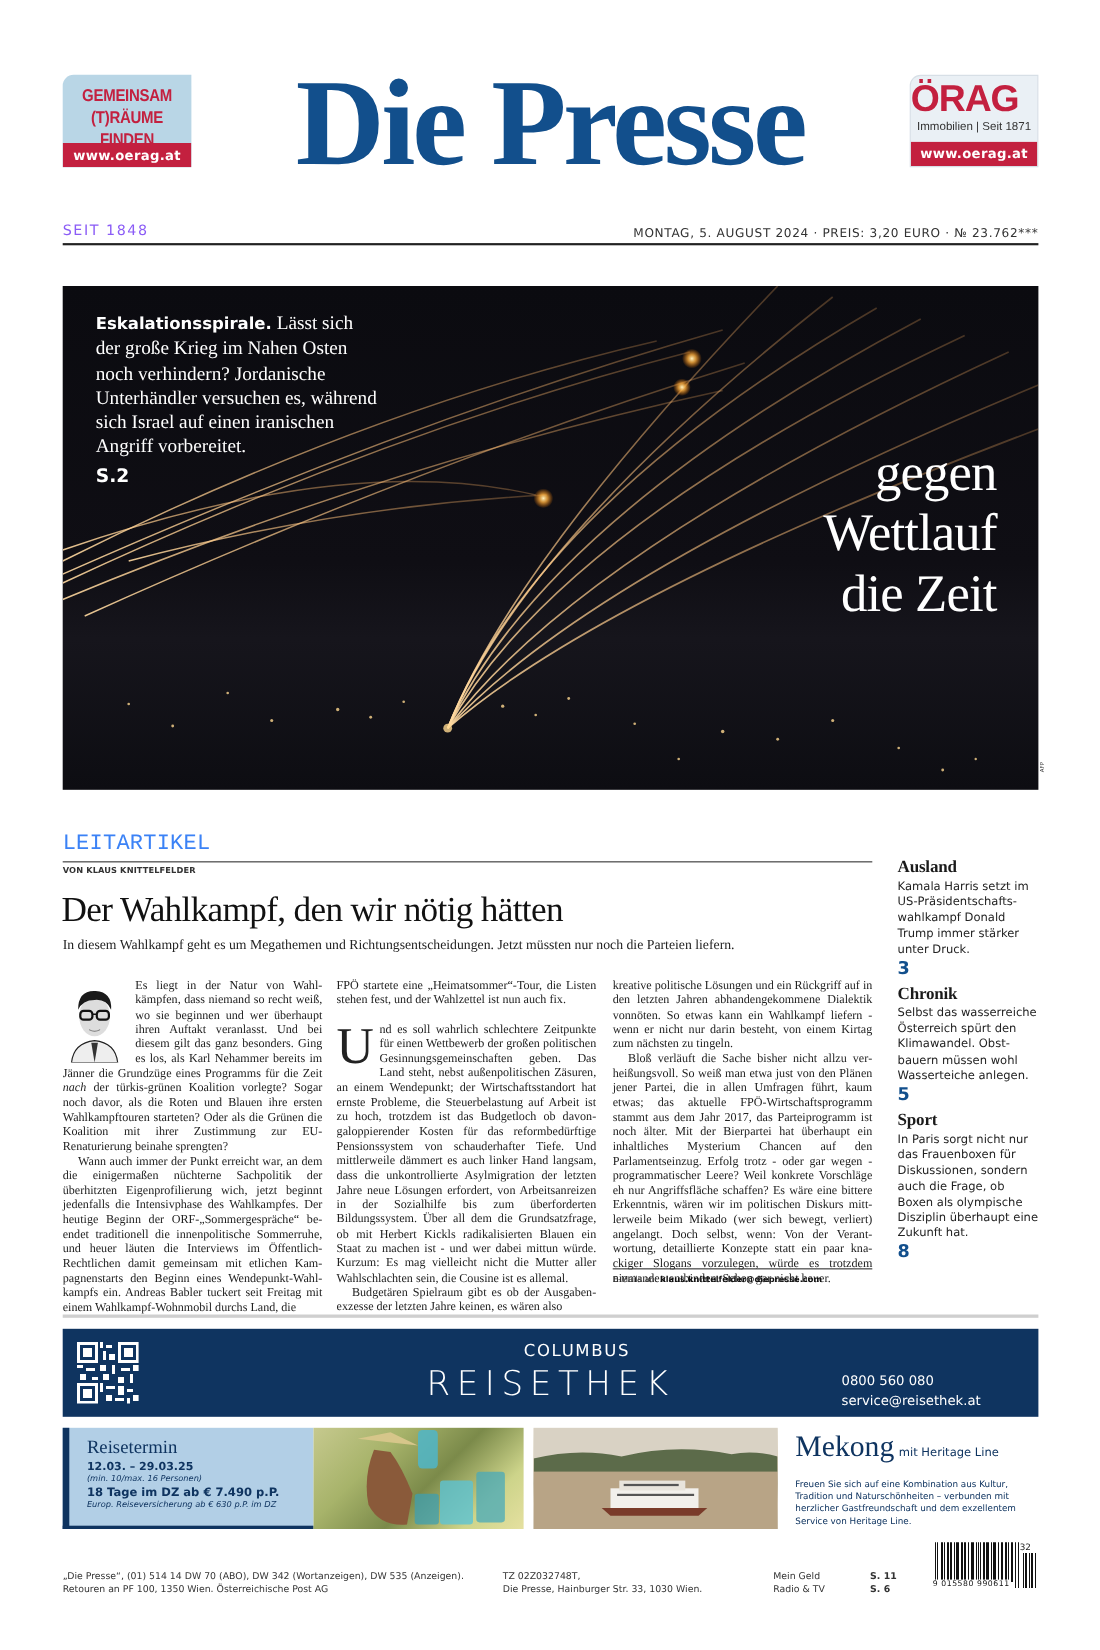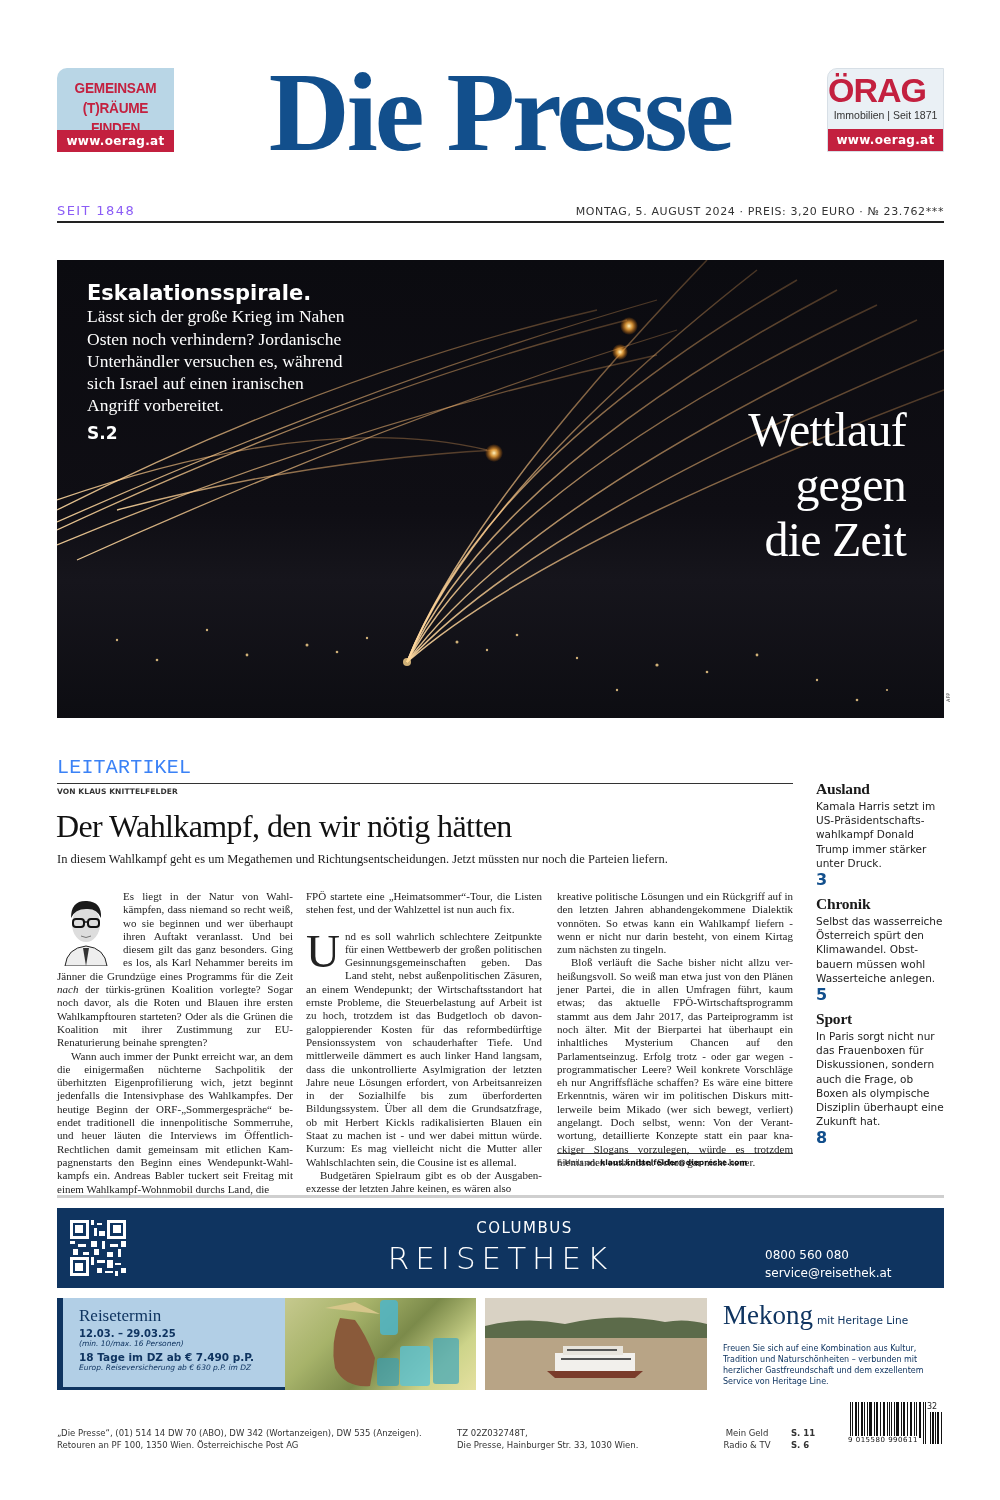--- a/index.html
+++ b/index.html
@@ -24,21 +24,21 @@
   
   .hero { left: 57px; top: 260px; width: 887px; height: 458px; overflow: hidden;
     background:
       radial-gradient(ellipse 340px 55px at 300px 640px, rgba(255,190,90,0.55), rgba(255,160,60,0.15) 55%, transparent 80%),
       radial-gradient(ellipse 260px 40px at 640px 650px, rgba(255,200,120,0.35), transparent 75%),
       radial-gradient(ellipse 220px 40px at 160px 640px, rgba(255,200,120,0.3), transparent 75%),
       linear-gradient(180deg, #0b0b10 0%, #0f0e14 55%, #16151c 70%, #0d0d12 100%);
   }
   .hero svg { position: absolute; left: 0; top: 0; }
   .hero-caption { left: 30px; top: 22px; width: 260px; color: #fff; font-size: 17.5px; line-height: 22.3px; }
-  .hero-caption .kicker { font-family: "DejaVu Sans", sans-serif; font-weight: bold; font-size: 21px; }
+  .hero-caption .kicker { font-family: "DejaVu Sans", sans-serif; font-weight: bold; font-size: 15px; }
   .hero-caption .page-ref { font-family: "DejaVu Sans", sans-serif; font-weight: bold; font-size: 17px; margin-top: 5px; display: block; }
   .hero-headline { right: 38px; top: 142px; width: 260px; color: #fff; text-align: right; font-size: 48px; line-height: 55px; letter-spacing: -0.8px; }
   .hero-credit { left: 945px; top: 702px; font-family: "DejaVu Sans", sans-serif; font-size: 5px; color: #444; transform: rotate(-90deg); transform-origin: left top; }
 
   
   .section-label { left: 57px; top: 756px; font-family: Liberation Mono, monospace; color: #3b82f6; font-size: 20px; letter-spacing: 0.2px; }
   .rule-section { left: 57px; top: 783px; width: 736px; height: 1px; background: #333; }
   .byline { left: 57px; top: 787px; font-family: "DejaVu Sans", sans-serif; font-weight: bold; font-size: 7.5px; color: #333; letter-spacing: 0.1px; }
   .article-title { left: 56px; top: 806px; font-size: 32px; letter-spacing: -0.6px; color: #111; line-height: 40px; }
   .article-deck { left: 57px; top: 851px; font-size: 12.5px; color: #222; line-height: 16px; }
@@ -80,21 +80,21 @@
   .ad-mekong .m-title { font-family: "Liberation Serif", serif; font-size: 27px; line-height: 30px; }
   .ad-mekong .m-title span { font-family: "DejaVu Sans", sans-serif; font-size: 10.5px; margin-left: 4px; }
   .ad-mekong .m-text { font-size: 8px; line-height: 11px; margin-top: 8px; }
 
   
   .foot { top: 1427px; font-family: "DejaVu Sans", sans-serif; font-size: 8.5px; line-height: 12px; color: #333; }
   .foot1 { left: 57px; }
   .foot2 { left: 457px; }
   .foot3 { left: 703px; }
   .foot3 .r { display: flex; }
-  .foot3 .r span:first-child { width: 88px; text-align: center; }
+  .foot3 .r span:first-child { width: 88px; }
   .foot3 .r span:last-child { font-weight: bold; }
   .barcode { left: 848px; top: 1402px; width: 96px; height: 42px; }
   .barcode-num { left: 848px; top: 1436px; font-family: "DejaVu Sans", sans-serif; font-size: 7px; letter-spacing: 0.5px; background: #fff; color: #111; }
   .issue-num { left: 927px; top: 1402px; font-family: "DejaVu Sans", sans-serif; font-size: 8px; color: #222; }
 </style>
 </head>
 <body>
 
 <div class="abs promo-left">
   <div class="pl-line pl-top">GEMEINSAM</div>
@@ -174,22 +174,22 @@
       <circle cx="800" cy="440" r="1.3"></circle>
         <circle cx="830" cy="430" r="1.1"></circle>
         <circle cx="560" cy="430" r="1.2"></circle>
     </g>
   </svg>
   <div class="abs hero-caption">
     <span class="kicker">Eskalationsspirale.</span><span> Lässt sich der große Krieg im Nahen Osten noch verhindern? Jordanische Unterhändler versuchen es, während sich Israel auf einen iranischen Angriff vorbereitet.</span>
     <span class="page-ref">S.2</span>
   </div>
   <div class="abs hero-headline">
+    <div>gegen</div>
     <div>Wettlauf</div>
-    <div>gegen</div>
     <div>die Zeit</div>
   </div>
 </div>
 <div class="abs hero-credit">AFP</div>
 
 <div class="abs section-label">LEITARTIKEL</div>
 <div class="abs rule-section"></div>
 <div class="abs byline">VON KLAUS KNITTELFELDER</div>
 <h1 class="abs article-title" style="font-weight:normal">Der Wahlkampf, den wir nötig hätten</h1>
 <div class="abs article-deck">In diesem Wahlkampf geht es um Megathemen und Richtungsentscheidungen. Jetzt müssten nur noch die Parteien liefern.</div>

